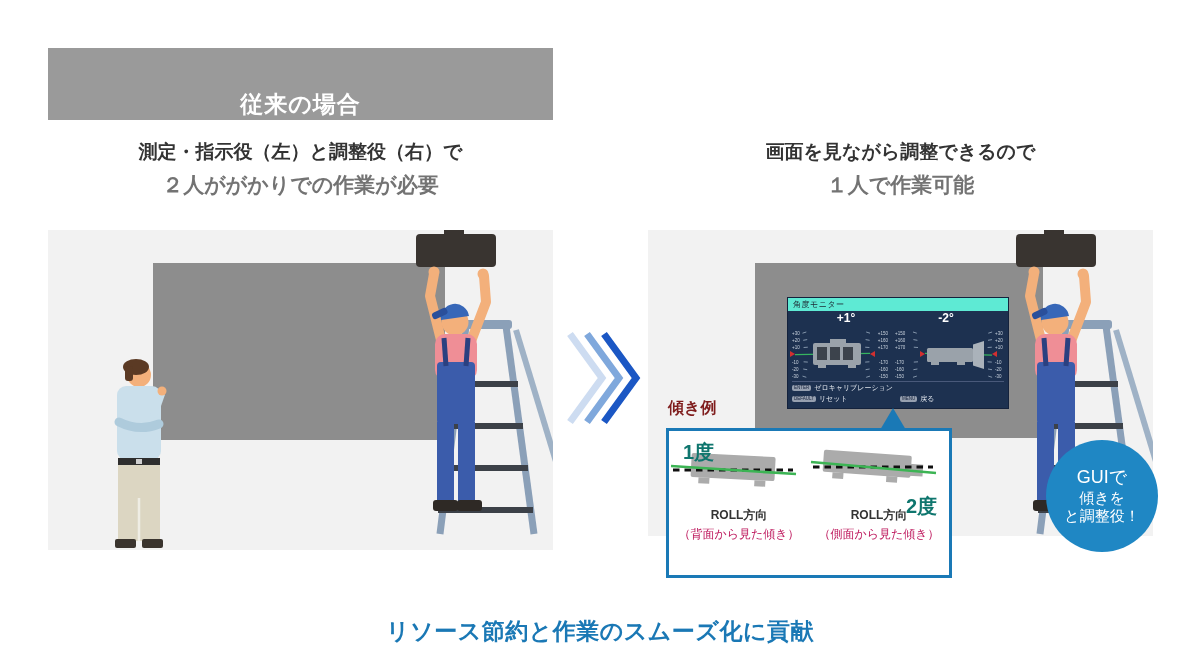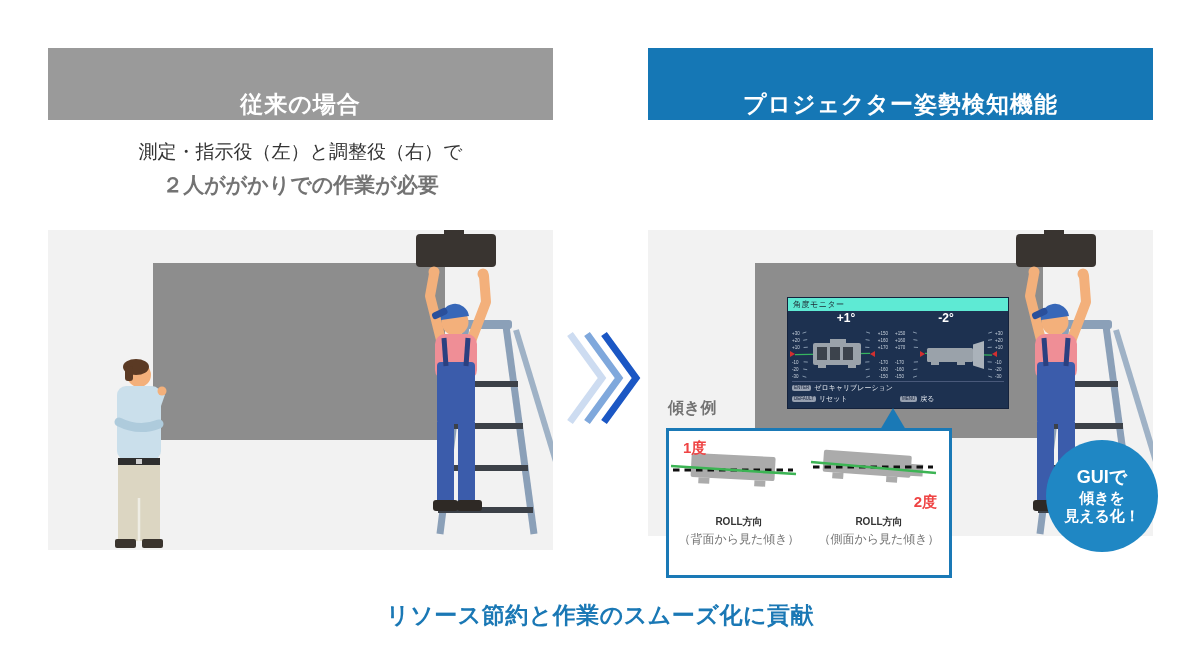--- a/index.html
+++ b/index.html
@@ -12,21 +12,21 @@
     position:absolute;top:48px;width:505px;height:72px;
     display:flex;align-items:flex-end;justify-content:center;
     color:#fff;font-weight:bold;font-size:23px;letter-spacing:1px;
   }
   #header-left{left:48px;background:#9a9a9a;}
   #header-right{left:648px;background:#1577b5;}
   
   .desc{position:absolute;top:138px;width:505px;text-align:center;line-height:1.45;}
   #desc-left{left:48px;}
   #desc-right{left:648px;}
-  .desc .l1{font-size:19px;color:#333;}
+  .desc .l1{font-size:19px;color:#333;font-weight:bold;}
   .desc .l2{font-size:21px;font-weight:bold;color:#737373;margin-top:4px;}
   
   .scene{position:absolute;top:230px;width:505px;height:320px;}
   #scene-left{left:48px;}
   #scene-right{left:648px;}
   .scene svg{display:block;}
   
   #chevrons{position:absolute;left:566px;top:326px;}
   
   #gui{
@@ -46,65 +46,66 @@
     position:absolute;left:4px;right:4px;top:70px;border-top:1px solid #49597a;
     color:#e8ecf2;font-size:7px;
   }
   .gui-row{position:relative;height:10px;line-height:10px;margin-top:1px;white-space:nowrap;}
   .gui-key{
     display:inline-block;vertical-align:1px;background:#96a0b0;color:#14203a;
     font-size:4.5px;line-height:6px;height:6px;padding:0 2px;border-radius:2px;margin-right:3px;
   }
   .gui-back{position:absolute;left:108px;top:0;}
   
-  #inset-label{position:absolute;left:20px;top:168px;color:#737373;font-weight:bold;font-size:16px;}
+  #inset-label{position:absolute;left:20px;top:168px;color:#7f1d1d;font-weight:bold;font-size:16px;}
   #inset-box{
     position:absolute;left:18px;top:198px;width:280px;height:134px;
     background:#fff;border:3px solid #1a79b6;display:flex;padding-top:10px;
   }
   .inset-col{position:relative;width:50%;text-align:center;}
-  .angle-label{position:absolute;color:#ef4444;font-weight:bold;font-size:15px;}
+  .angle-label{position:absolute;color:#0f766e;font-weight:bold;font-size:20px;}
   #angle-roll{left:14px;top:-2px;}
   #angle-pitch{right:12px;top:52px;}
-  .inset-title{font-size:10px;font-weight:bold;color:#333;margin-top:22px;}
-  .inset-sub{font-size:12px;color:#737373;margin-top:2px;}
+  .inset-title{font-size:12px;font-weight:bold;color:#333;margin-top:14px;}
+  .inset-sub{font-size:12px;color:#be185d;margin-top:2px;}
   #callout-triangle{
     position:absolute;left:232px;top:178px;width:0;height:0;
     border-left:13px solid transparent;border-right:13px solid transparent;
     border-bottom:22px solid #1a79b6;
   }
   
   #circle-badge{
     position:absolute;left:398px;top:210px;width:112px;height:112px;border-radius:50%;
-    background:#1f87c4;color:#fff;font-weight:bold;text-align:center;
+    background:#1f87c4;color:#fff;font-weight:normal;text-align:center;
     display:flex;flex-direction:column;justify-content:center;line-height:1.25;
   }
   #circle-badge .b1{font-size:18px;}
   #circle-badge .b2,#circle-badge .b3{font-size:15px;}
   
   #footer{
-    position:absolute;left:0;top:600px;width:1200px;text-align:center;
+    position:absolute;left:0;top:616px;width:1200px;text-align:center;
     color:#1a78b5;font-weight:bold;font-size:23px;letter-spacing:0.5px;
   }
 </style>
 </head>
 <body>
 
 <div id="stage">
 
   <div class="col-header" id="header-left">
     <span>従来の場合</span>
   </div>
-  <div class="col-header" id="header-right">
-    <span>プロジェクター姿勢検知機能</span>
-  </div>
 
   <div class="desc" id="desc-left">
     <div class="l1">測定・指示役（左）と調整役（右）で</div>
     <div class="l2">２人ががかりでの作業が必要</div>
+  </div>
+  <div class="desc" id="desc-right">
+    <div class="l1">画面を見ながら調整できるので</div>
+    <div class="l2">１人で作業可能</div>
   </div>
 
   <div class="scene" id="scene-left">
     <svg width="505" height="320" viewBox="0 0 505 320">
       <rect x="0" y="0" width="505" height="320" fill="#f2f2f2"></rect>
       <rect x="105" y="33" width="292" height="177" fill="#8d8d8d"></rect>
 
       <g transform="translate(58,128)">
         <circle cx="33" cy="17" r="12" fill="#f3b07b"></circle>
         <ellipse cx="30" cy="9" rx="13" ry="8" fill="#5b3a24"></ellipse>
@@ -345,19 +346,19 @@
           <line x1="2" y1="21" x2="127" y2="32" stroke="#3cb454" stroke-width="2.6"></line>
         </svg>
         <div class="inset-title">ROLL方向</div>
         <div class="inset-sub">（側面から見た傾き）</div>
       </div>
     </div>
 
     <div id="circle-badge">
       <div class="b1">GUIで</div>
       <div class="b2">傾きを</div>
-      <div class="b3">見える化！</div>
+      <div class="b3">と調整役！</div>
     </div>
   </div>
 
   <div id="footer">リソース節約と作業のスムーズ化に貢献</div>
 
 </div>
 
 </body></html>

